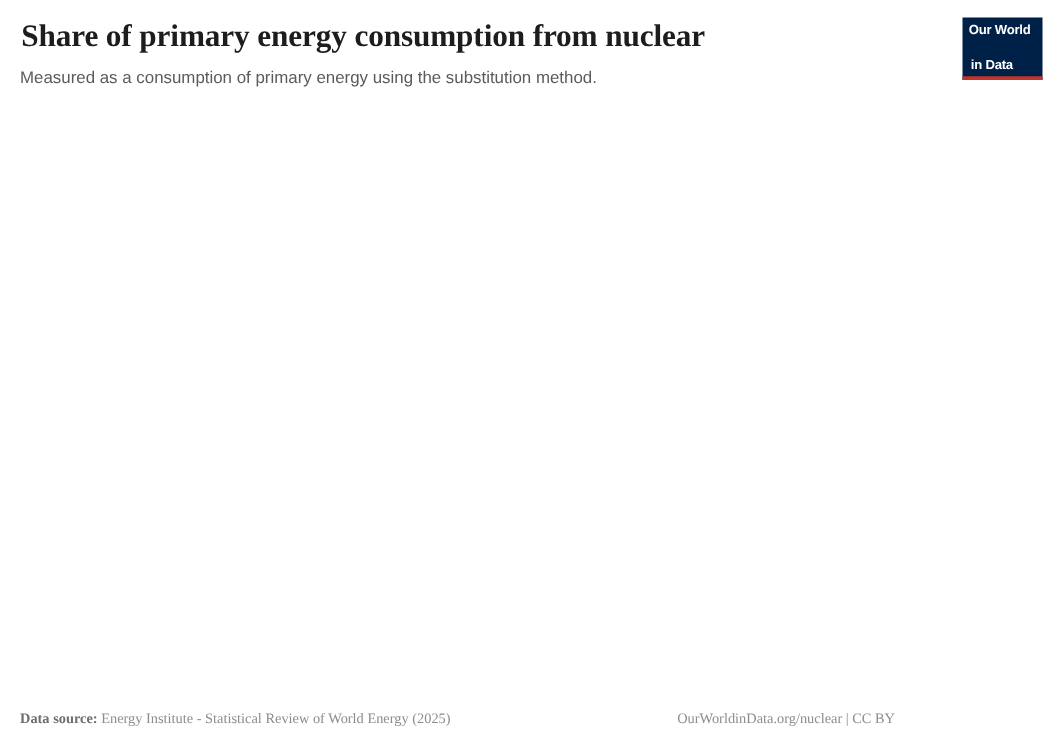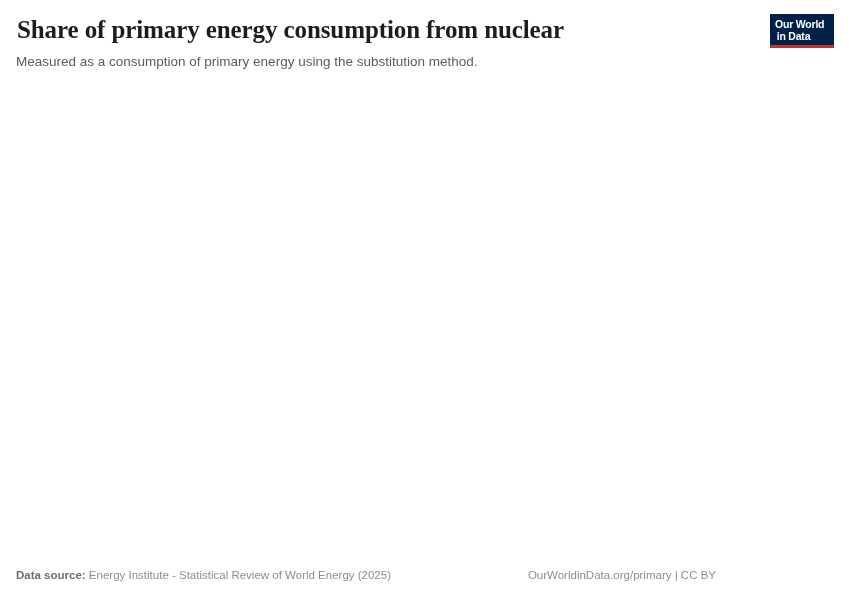--- a/index.html
+++ b/index.html
@@ -57,21 +57,21 @@
   }
   #owid-logo .logo-line {
     font-family: "Liberation Sans", sans-serif;
     font-size: 10.5px;
     font-weight: 700;
     color: #ffffff;
     line-height: 12px;
     letter-spacing: -0.2px;
     white-space: nowrap;
   }
-  #owid-logo .logo-line.second { padding-bottom: 3px; }
+  #owid-logo .logo-line.second { padding-bottom: 3px; margin-top: 16px; }
 
   
   #plot-area {
     position: absolute;
     left: 0;
     top: 90px;
     width: 850px;
     height: 460px;
   }
 
@@ -84,20 +84,21 @@
     height: 30px;
   }
 
   
   #chart-footer {
     position: absolute;
     left: 0;
     bottom: 16px;
     width: 732px;
     height: 16px;
+    font-family: Liberation Serif, serif;
   }
   #footer-source {
     position: absolute;
     left: 16px;
     top: 0;
     font-size: 11.5px;
     color: #8d8d8d;
     line-height: 15px;
     white-space: nowrap;
   }
@@ -130,14 +131,14 @@
 
 <div id="plot-area">
 
   <div id="x-axis-ticks"></div>
 </div>
 
 <div id="chart-footer">
   <div id="footer-source">
     <span class="label">Data source:</span><span class="value"> Energy Institute - Statistical Review of World Energy (2025)</span>
   </div>
-  <div id="footer-note">OurWorldinData.org/primary | CC BY</div>
+  <div id="footer-note">OurWorldinData.org/nuclear | CC BY</div>
 </div>
 
 </body></html>

